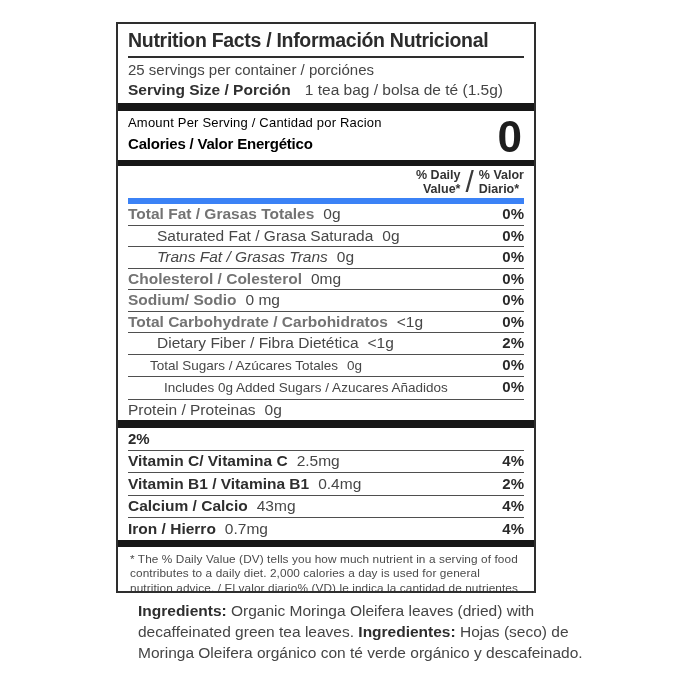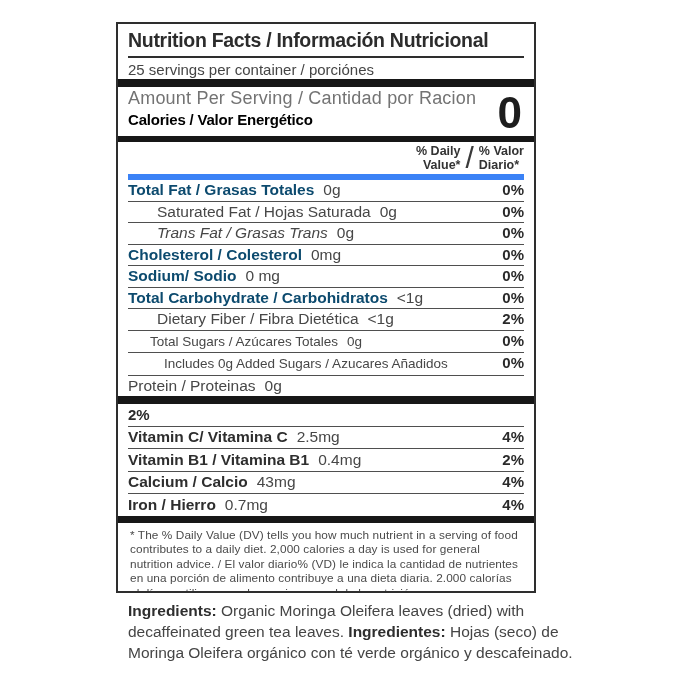--- a/index.html
+++ b/index.html
@@ -42,21 +42,21 @@
     line-height:19px;
     padding:1px 0 4px 0;
   }
   .serving-size-line .ss-label{font-weight:bold;color:#2f2f2f;}
   .serving-size-line .ss-value{margin-left:14px;color:#454545;}
   .bar{background:#171717;margin:0 -10px;}
   .bar-8{height:8px;}
   .bar-6{height:6px;}
   .bar-7{height:7px;}
   .calories-block{position:relative;padding:4px 0 3px 0;}
-  .aps-line{font-size:18px;line-height:15px;color:#737373;letter-spacing:0.2px;}
+  .aps-line{font-size:13px;line-height:15px;color:#000000;letter-spacing:0.2px;}
   .calories-label{
     font-size:15px;font-weight:bold;color:#000000;
     line-height:27px;letter-spacing:-0.2px;
   }
   .calories-value{
     position:absolute;right:2px;bottom:4px;
     font-size:44px;font-weight:bold;color:#1d1d1d;
     line-height:38px;
   }
   .dv-header{
@@ -75,60 +75,63 @@
   .row{
     display:flex;justify-content:space-between;align-items:baseline;
     font-size:15.5px;line-height:16.5px;
     padding:2px 0;
     border-bottom:1px solid #4f4f4f;
     color:#474747;
   }
   .row:last-of-type{border-bottom:none;}
   .row .name-wrap{white-space:nowrap;}
   .row .nname{font-weight:normal;}
-  .row.bold .nname{font-weight:bold;color:#0c4a6e;}
+  .row.bold .nname{font-weight:bold;color:#737373;}
   .row.italic .nname{font-style:italic;}
   .row .amt{margin-left:9px;}
   .row .dvv{font-weight:bold;color:#2a2a2a;font-size:15px;}
   .row.ind1 .name-wrap{padding-left:29px;}
   .row.ind1s .name-wrap{padding-left:22px;}
   .row.ind2 .name-wrap{padding-left:36px;}
   .row.small{font-size:13.5px;}
   .rows-nutrients .row.last{border-bottom:none;}
   .rows-vitamins .row{padding:2.5px 0;}
   .rows-vitamins .row .nname{font-weight:bold;color:#2e2e2e;}
   .rows-vitamins .row.last{border-bottom:none;}
   .footnote{
     font-size:11.8px;
     line-height:14.6px;
     color:#4a4a4a;
     padding:5px 2px 6px 2px;
     letter-spacing:0.1px;
   }
   .ingredients{
     position:absolute;
-    left:128px; top:600px;
+    left:138px; top:600px;
     width:455px;
     font-size:15.5px;
     line-height:21px;
     color:#454545;
   }
   .ingredients .ing-label{font-weight:bold;color:#2e2e2e;}
 </style>
 </head>
 <body>
 
 <div class="page">
 
   <div class="nf-box">
 
     <div class="nf-title">Nutrition Facts / Información Nutricional</div>
 
     <div class="servings-line">25 servings per container / porciónes</div>
 
+    <div class="serving-size-line">
+      <span class="ss-label">Serving Size / Porción</span><span class="ss-value">1 tea bag / bolsa de té (1.5g)</span>
+    </div>
 
     <div class="bar bar-8"></div>
 
     <div class="calories-block">
       <div class="aps-line">Amount Per Serving / Cantidad por Racion</div>
       <div class="calories-label">Calories / Valor Energético</div>
       <div class="calories-value">0</div>
     </div>
 
     <div class="bar bar-6"></div>
@@ -144,21 +147,21 @@
         <div>Diario*</div>
       </div>
     </div>
 
     <div class="rows-nutrients">
       <div class="row bold">
         <span class="name-wrap"><span class="nname">Total Fat / Grasas Totales</span><span class="amt">0g</span></span>
         <span class="dvv">0%</span>
       </div>
       <div class="row ind1">
-        <span class="name-wrap"><span class="nname">Saturated Fat / Hojas Saturada</span><span class="amt">0g</span></span>
+        <span class="name-wrap"><span class="nname">Saturated Fat / Grasa Saturada</span><span class="amt">0g</span></span>
         <span class="dvv">0%</span>
       </div>
       <div class="row ind1 italic">
         <span class="name-wrap"><span class="nname">Trans Fat / Grasas Trans</span><span class="amt">0g</span></span>
         <span class="dvv">0%</span>
       </div>
       <div class="row bold">
         <span class="name-wrap"><span class="nname">Cholesterol / Colesterol</span><span class="amt">0mg</span></span>
         <span class="dvv">0%</span>
       </div>

